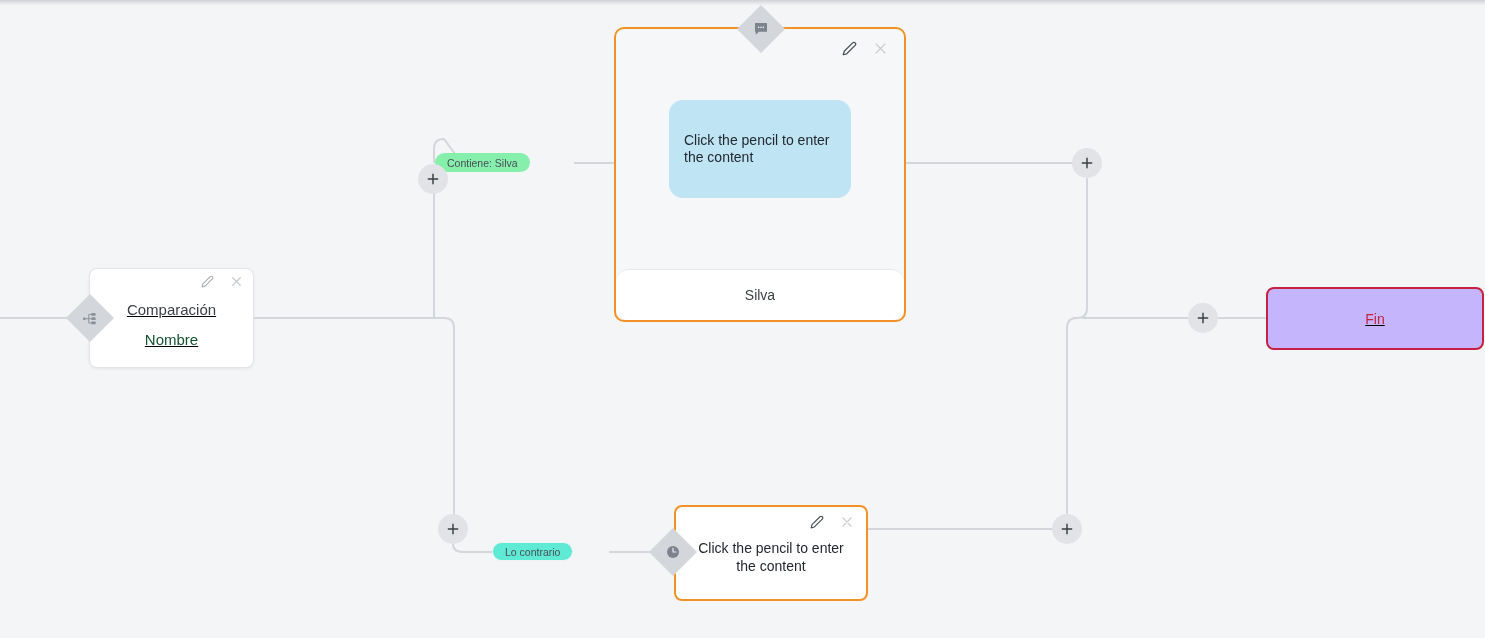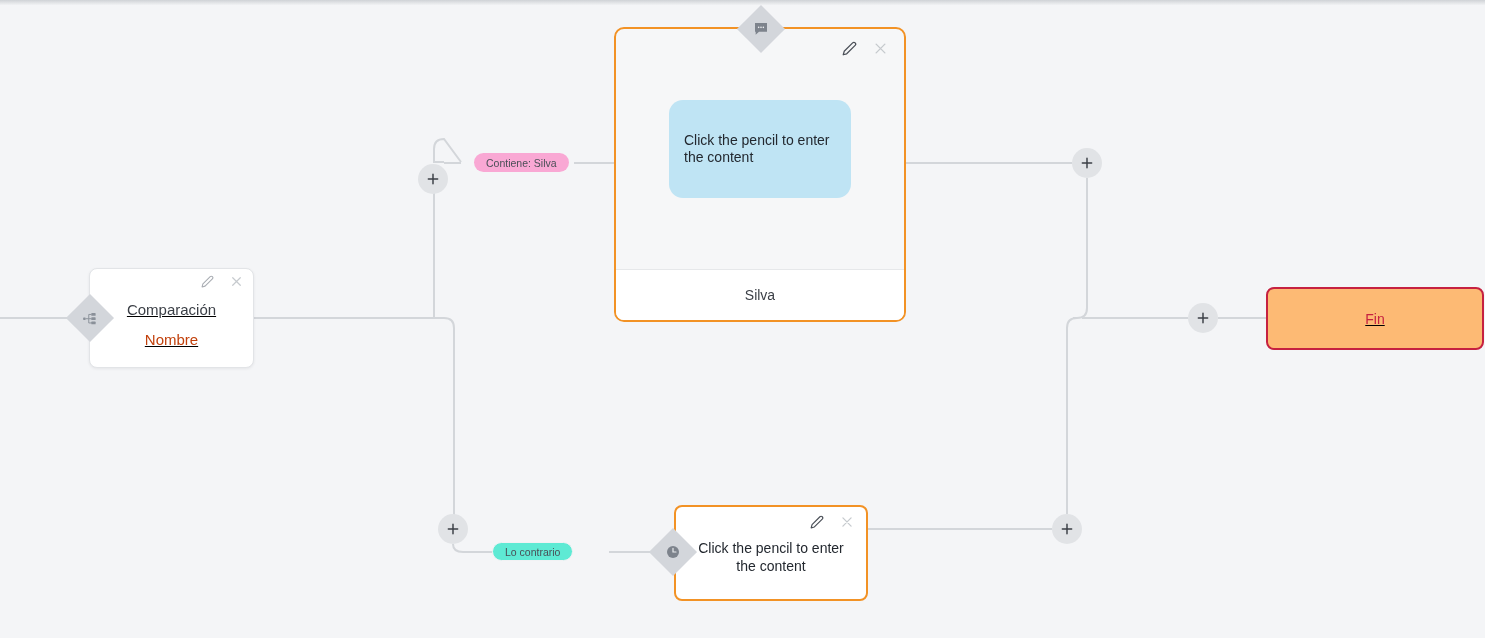--- a/index.html
+++ b/index.html
@@ -97,21 +97,21 @@
     justify-content: center;
     text-decoration: underline;
   }
   #node-comparison .line1 {
     font-size: 15px;
     color: #3b3f46;
     margin-top: 12px;
   }
   #node-comparison .line2 {
     font-size: 15px;
-    color: #c2410c;
+    color: #14532d;
     margin-top: 13px;
   }
   
   #node-message {
     left: 614px; top: 27px;
     width: 292px; height: 295px;
     background: #f6f7f8;
     border: 2px solid #f29225;
     border-radius: 10px;
     box-shadow: none;
@@ -142,20 +142,21 @@
     position: absolute;
     left: 0; right: 0; bottom: 0;
     height: 50px;
     background: #ffffff;
     border-top: 1px solid #e6e8ea;
     display: flex;
     align-items: center;
     justify-content: center;
     font-size: 14px;
     color: #3b3f46;
+    border-radius: 13px;
   }
   
   #node-delay {
     left: 674px; top: 505px;
     width: 194px; height: 96px;
     background: #ffffff;
     border: 2px solid #f29225;
     border-radius: 8px;
     box-shadow: none;
   }
@@ -164,21 +165,21 @@
     left: 12px; right: 12px; top: 32px;
     text-align: center;
     font-size: 14px;
     line-height: 18px;
     color: #23282f;
   }
   
   #node-end {
     left: 1266px; top: 287px;
     width: 218px; height: 63px;
-    background: #fdba74;
+    background: #c4b5fd;
     border: 2px solid #c62140;
     border-radius: 8px;
     box-shadow: none;
     display: flex;
     align-items: center;
     justify-content: center;
     text-decoration: underline;
   }
   #node-end .label {
     font-size: 14px;
@@ -192,22 +193,22 @@
     border-radius: 10px;
     display: flex;
     align-items: center;
     justify-content: center;
     font-size: 10.5px;
     color: #4a4f57;
     padding: 0 12px;
     white-space: nowrap;
   }
   #label-contiene {
-    left: 474px; top: 153px;
-    background: #f9a8d4;
+    left: 435px; top: 153px;
+    background: #86efac;
   }
   #label-contrario {
     left: 492px; top: 542px;
     background: #5eead4;
     border: 1px solid #f1f2f4;
   }
 </style>
 </head>
 <body>
 

